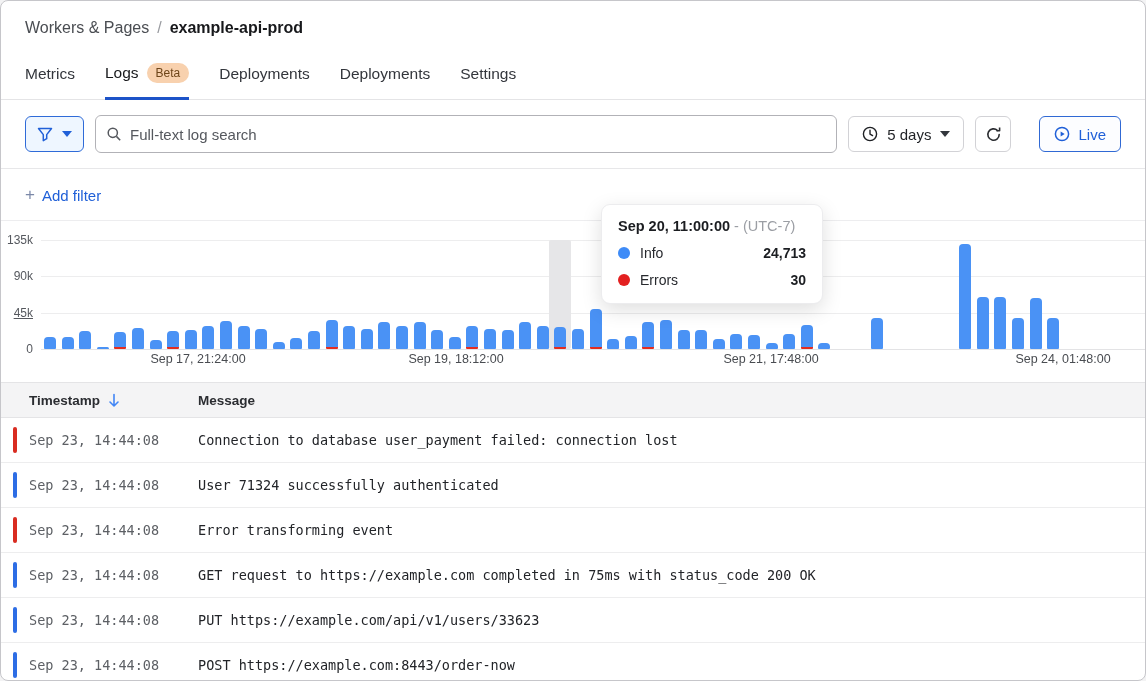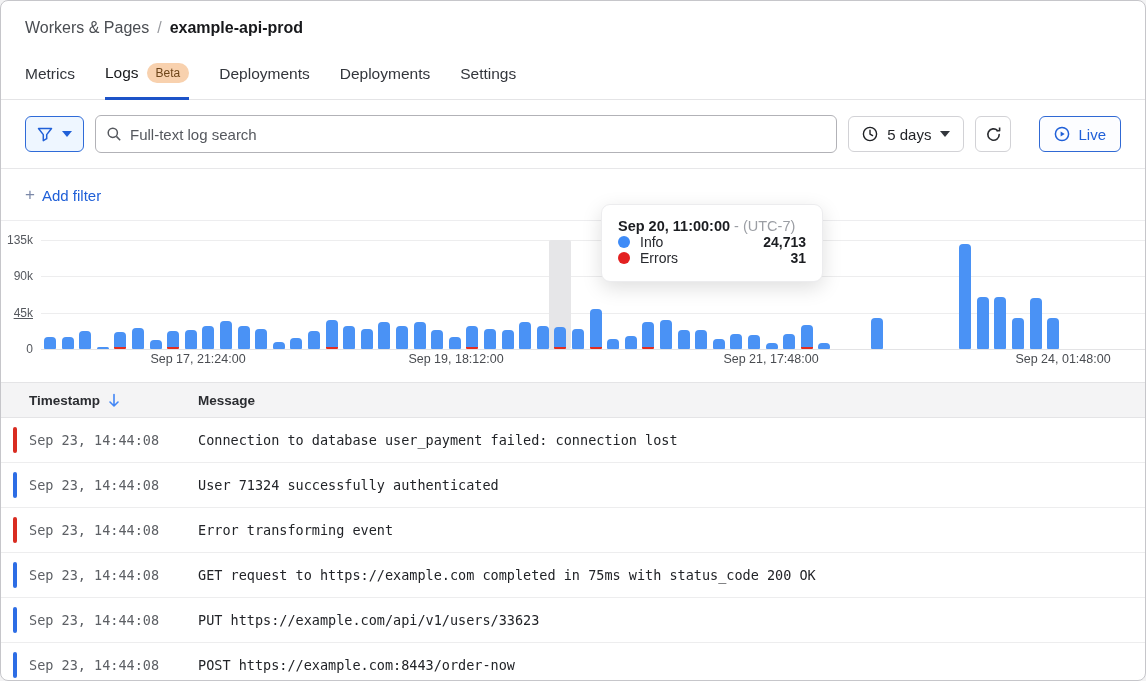--- a/index.html
+++ b/index.html
@@ -50,21 +50,21 @@
   .x-label { position:absolute; top:131px; transform:translateX(-50%); font-size:12.5px; color:#494c51; white-space:nowrap; }
   .plot { position:absolute; left:40px; right:0; top:19px; height:109px; }
   .hover-band { position:absolute; top:0; bottom:0; width:22px; background:#e6e6e8; border-radius:2px; }
   .bar { position:absolute; bottom:0; display:flex; flex-direction:column; border-radius:4px 4px 1px 1px; overflow:hidden; cursor:pointer; }
   .bar-info { flex:1; }
   
   .tooltip { position:absolute; left:600px; top:203px; width:222px; background:#fff; z-index:30;
          border:1px solid #ececee; border-radius:9px; box-shadow:0 6px 20px rgba(0,0,0,.13); padding:13px 16px 15px; }
   .tt-title { font-size:14.5px; font-weight:bold; color:#1b1d21; }
   .tt-title .tt-suffix { font-weight:normal; color:#9b9ea4; }
-  .tt-row { display:flex; align-items:center; gap:10px; font-size:14px; color:#27292e; }
+  .tt-row { display:flex; align-items:center; gap:10px; margin-top:11px; font-size:14px; color:#27292e; }
   .tt-row:first-of-type { margin-top:17px; }
   .tt-dot { width:12px; height:12px; border-radius:50%; }
   .tt-val { margin-left:auto; font-weight:bold; color:#1b1d21; }
   
   .tbl-head { height:36px; background:#f4f4f5; border-top:1px solid #e4e4e6; border-bottom:1px solid #e4e4e6;
          display:flex; align-items:center; font-size:13.5px; font-weight:bold; color:#2b2d31; }
   .col-ts { padding-left:28px; width:197px; display:flex; align-items:center; gap:7px; cursor:pointer; }
   .col-msg { cursor:pointer; }
   .log-row { position:relative; height:45px; display:flex; align-items:center; border-bottom:1px solid #ededee;
          font-family:"DejaVu Sans Mono", monospace; font-size:13.5px; cursor:pointer; }
@@ -344,21 +344,21 @@
       <span class="tt-suffix">- (UTC-7)</span>
     </div>
     <div class="tt-row">
       <span class="tt-dot" style="background: rgb(62, 139, 247);"></span>
       <span>Info</span>
       <span class="tt-val">24,713</span>
     </div>
     <div class="tt-row">
       <span class="tt-dot" style="background: rgb(227, 32, 32);"></span>
       <span>Errors</span>
-      <span class="tt-val">31</span>
+      <span class="tt-val">30</span>
     </div>
   </div>
 
   <div class="tbl-head">
     <div class="col-ts">
       <span>Timestamp</span>
       <svg width="14" height="15" viewBox="0 0 14 15">
         <path d="M7 1.5v11M3 9l4 4 4-4" fill="none" stroke="#4286f5" stroke-width="1.6" stroke-linecap="round" stroke-linejoin="round"></path>
       </svg>
     </div>

